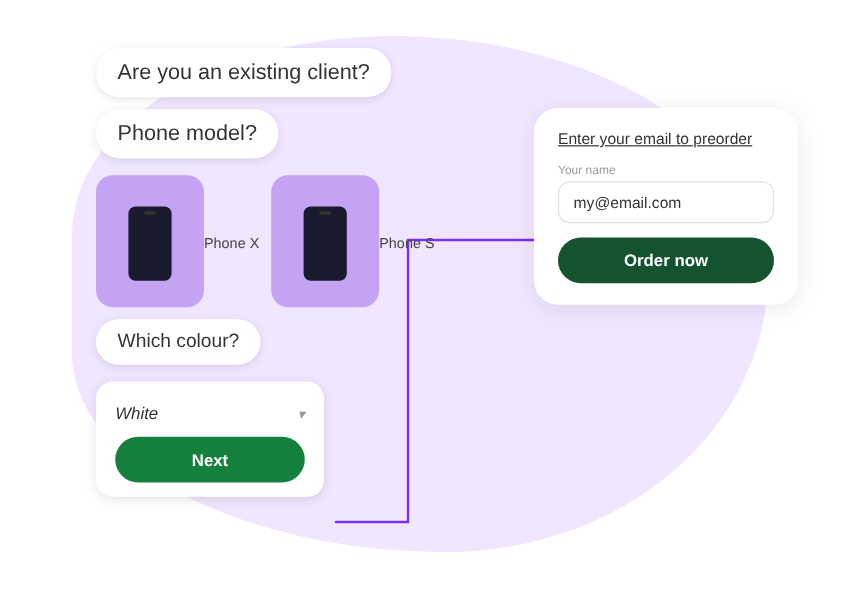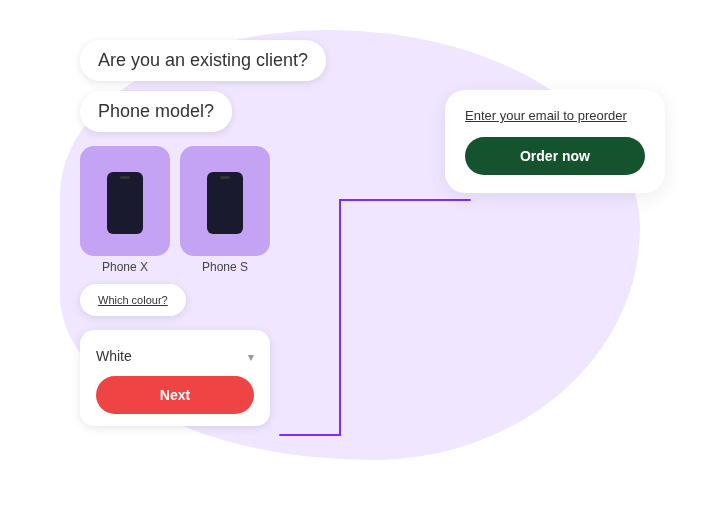--- a/index.html
+++ b/index.html
@@ -114,21 +114,21 @@
 
     .phone-label-below {
       font-size: 12px;
       color: #444;
       text-align: center;
       margin-top: 4px;
     }
 
     .phone-card-wrapper {
       display: flex;
-      flex-direction: column;
+      flex-direction: row;
       align-items: center;
     }
 
     
     .colour-section {
       display: flex;
       flex-direction: column;
       gap: 8px;
       margin-top: 4px;
     }
@@ -143,29 +143,30 @@
 
     .dropdown-select {
       width: 100%;
       display: flex;
       align-items: flex-end;
       justify-content: space-between;
       font-size: 14px;
       color: #333;
       cursor: pointer;
       padding: 6px 0;
+      font-style: italic;
     }
 
     .chevron {
       color: #999;
       font-size: 12px;
     }
 
     .btn-next {
-      background: #ef4444;
+      background: #15803d;
       color: white;
       border: none;
       border-radius: 25px;
       padding: 11px 0;
       font-size: 14px;
       font-weight: 600;
       cursor: pointer;
       width: 100%;
       text-align: center;
       margin-top: 6px;
@@ -228,22 +229,21 @@
       border-radius: 25px;
       padding: 11px 0;
       font-size: 14px;
       font-weight: 600;
       cursor: pointer;
       width: 100%;
       text-align: center;
     }
 
     .which-colour-label {
-      font-size: 11px;
-      text-decoration: underline;
+      font-size: 16px;
     }
   </style>
 </head>
 <body>
 
 <div class="canvas">
   <div class="bg-blob"></div>
 
   <div class="content">
 
@@ -284,18 +284,22 @@
           </div>
           <button class="btn-next">Next</button>
         </div>
       </div>
 
     </div>
 
     <div class="preorder-panel">
       <div class="preorder-title">Enter your email to preorder</div>
 
+      <div class="input-group">
+        <div class="input-label">Your name</div>
+        <input class="input-field" type="text" value="my@email.com" style="">
+      </div>
 
       <button class="btn-order">Order now</button>
     </div>
 
   </div>
 </div>
 
 </body></html>

